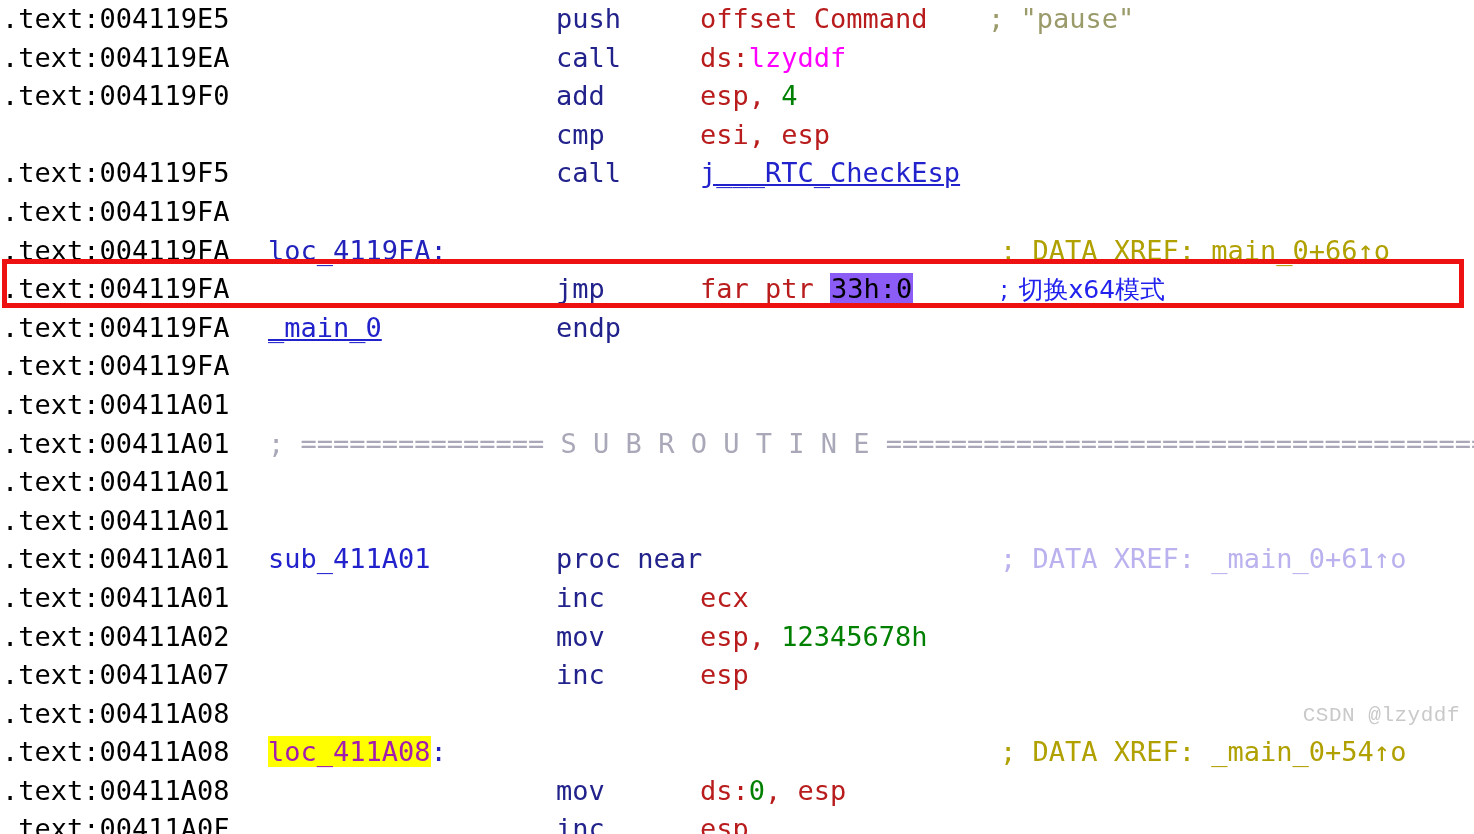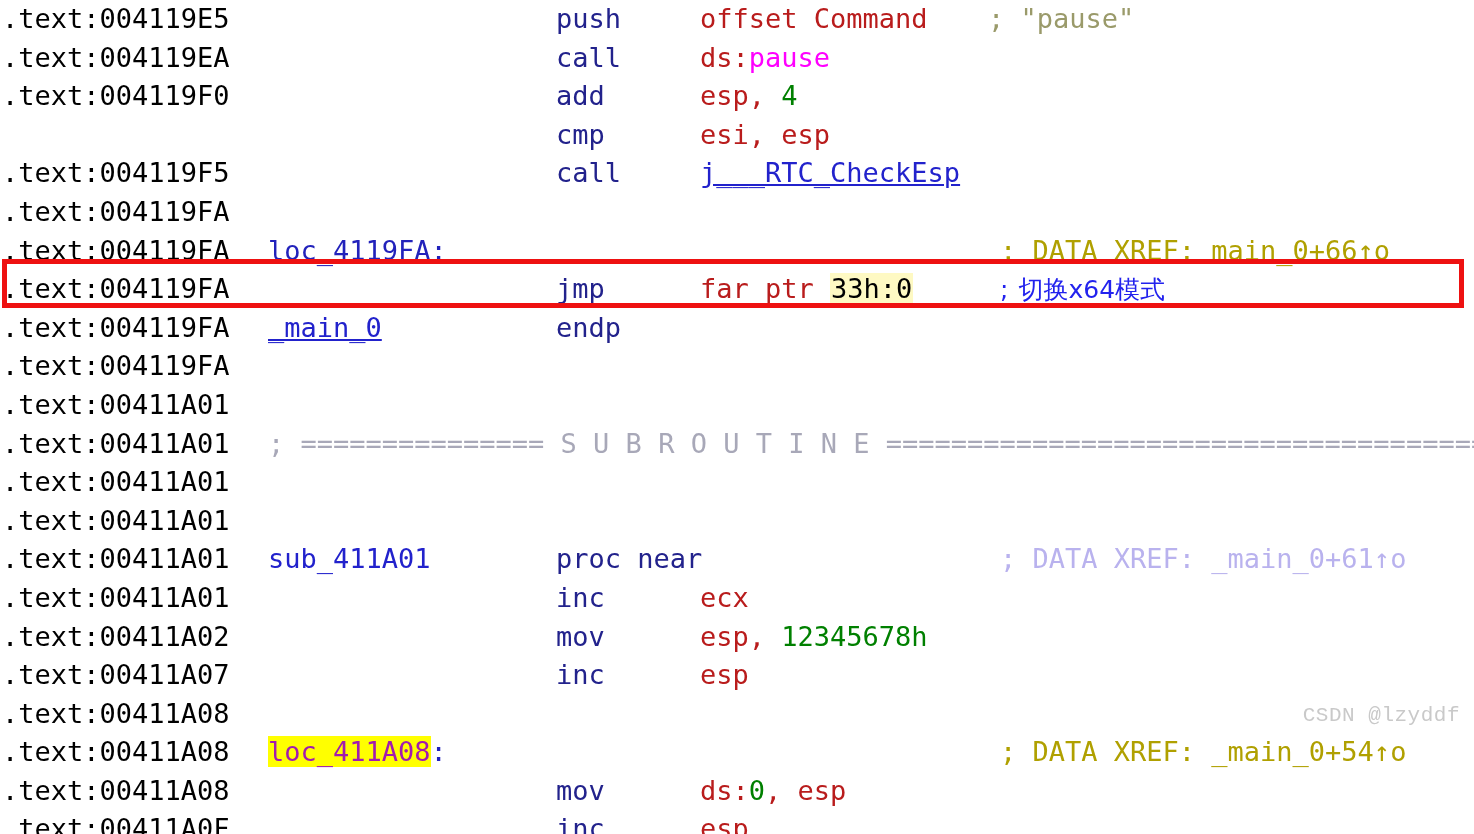--- a/index.html
+++ b/index.html
@@ -54,21 +54,21 @@
   .num       { color: #008000; }
   .impfn     { color: #ff00ff; }
   .xrefname  { color: #2222cc; text-decoration: underline; }
   .strcmt    { color: #9a9a6a; }
   .xref-olive{ color: #b0a000; }
   .xref-lav  { color: #b9b2ee; }
   .sep       { color: #a8a8b8; }
   .cn        { color: #2222ee; font-family: "DejaVu Sans", sans-serif; font-size: 25px; }
 
   .hl-red {
-    background: #fef9c3;
+    background: #8b5cf6;
     color: #000000;
     padding: 0 1px;
   }
   .hl-yellow {
     background: #ffff00;
     color: #a21caf;
     margin-top: 24px;
   }
 
   
@@ -101,21 +101,21 @@
   <div class="line">
     <span class="col c-addr addr">.text:004119E5</span>
     <span class="col c-mnem mnem">push</span>
     <span class="col c-op"><span class="reg">offset Command</span></span>
     <span class="col c-cmt strcmt" style="left:988px">; "pause"</span>
   </div>
 
   <div class="line">
     <span class="col c-addr addr">.text:004119EA</span>
     <span class="col c-mnem mnem">call</span>
-    <span class="col c-op"><span class="reg">ds:</span><span class="impfn">pause</span></span>
+    <span class="col c-op"><span class="reg">ds:</span><span class="impfn">lzyddf</span></span>
   </div>
 
   <div class="line">
     <span class="col c-addr addr">.text:004119F0</span>
     <span class="col c-mnem mnem">add</span>
     <span class="col c-op"><span class="reg">esp, </span><span class="num">4</span></span>
   </div>
 
   <div class="line">
     <span class="col c-mnem mnem">cmp</span>

